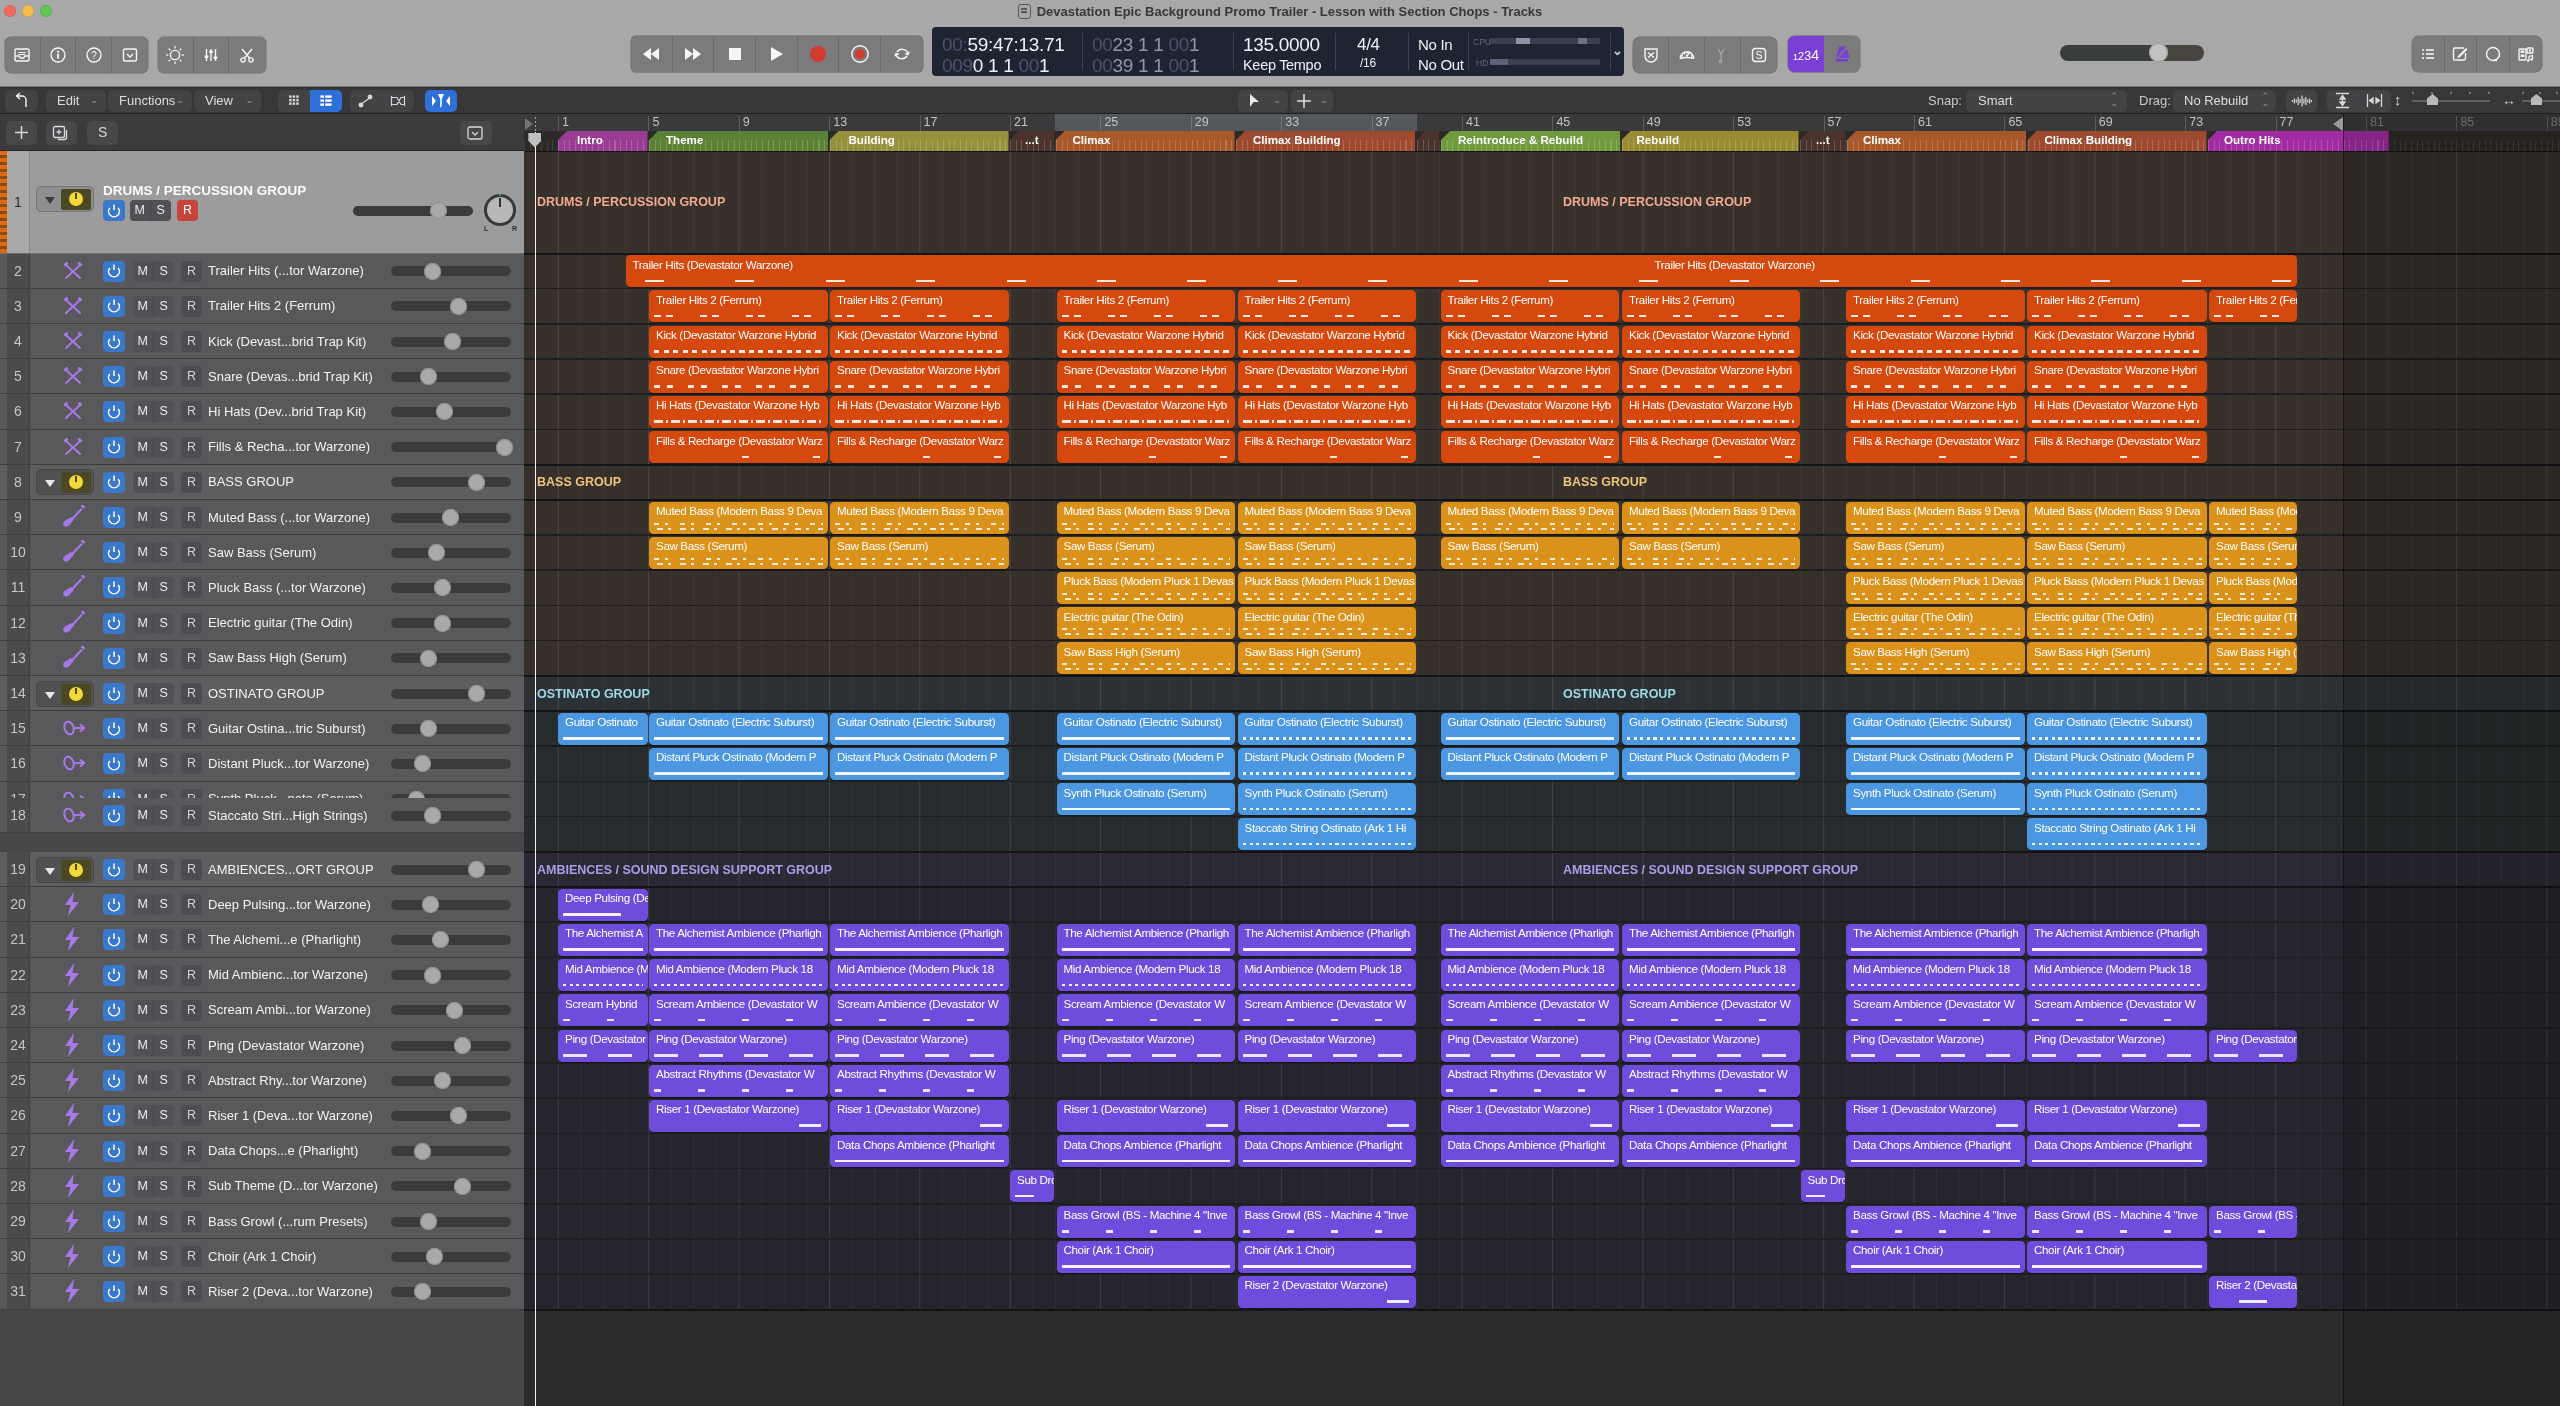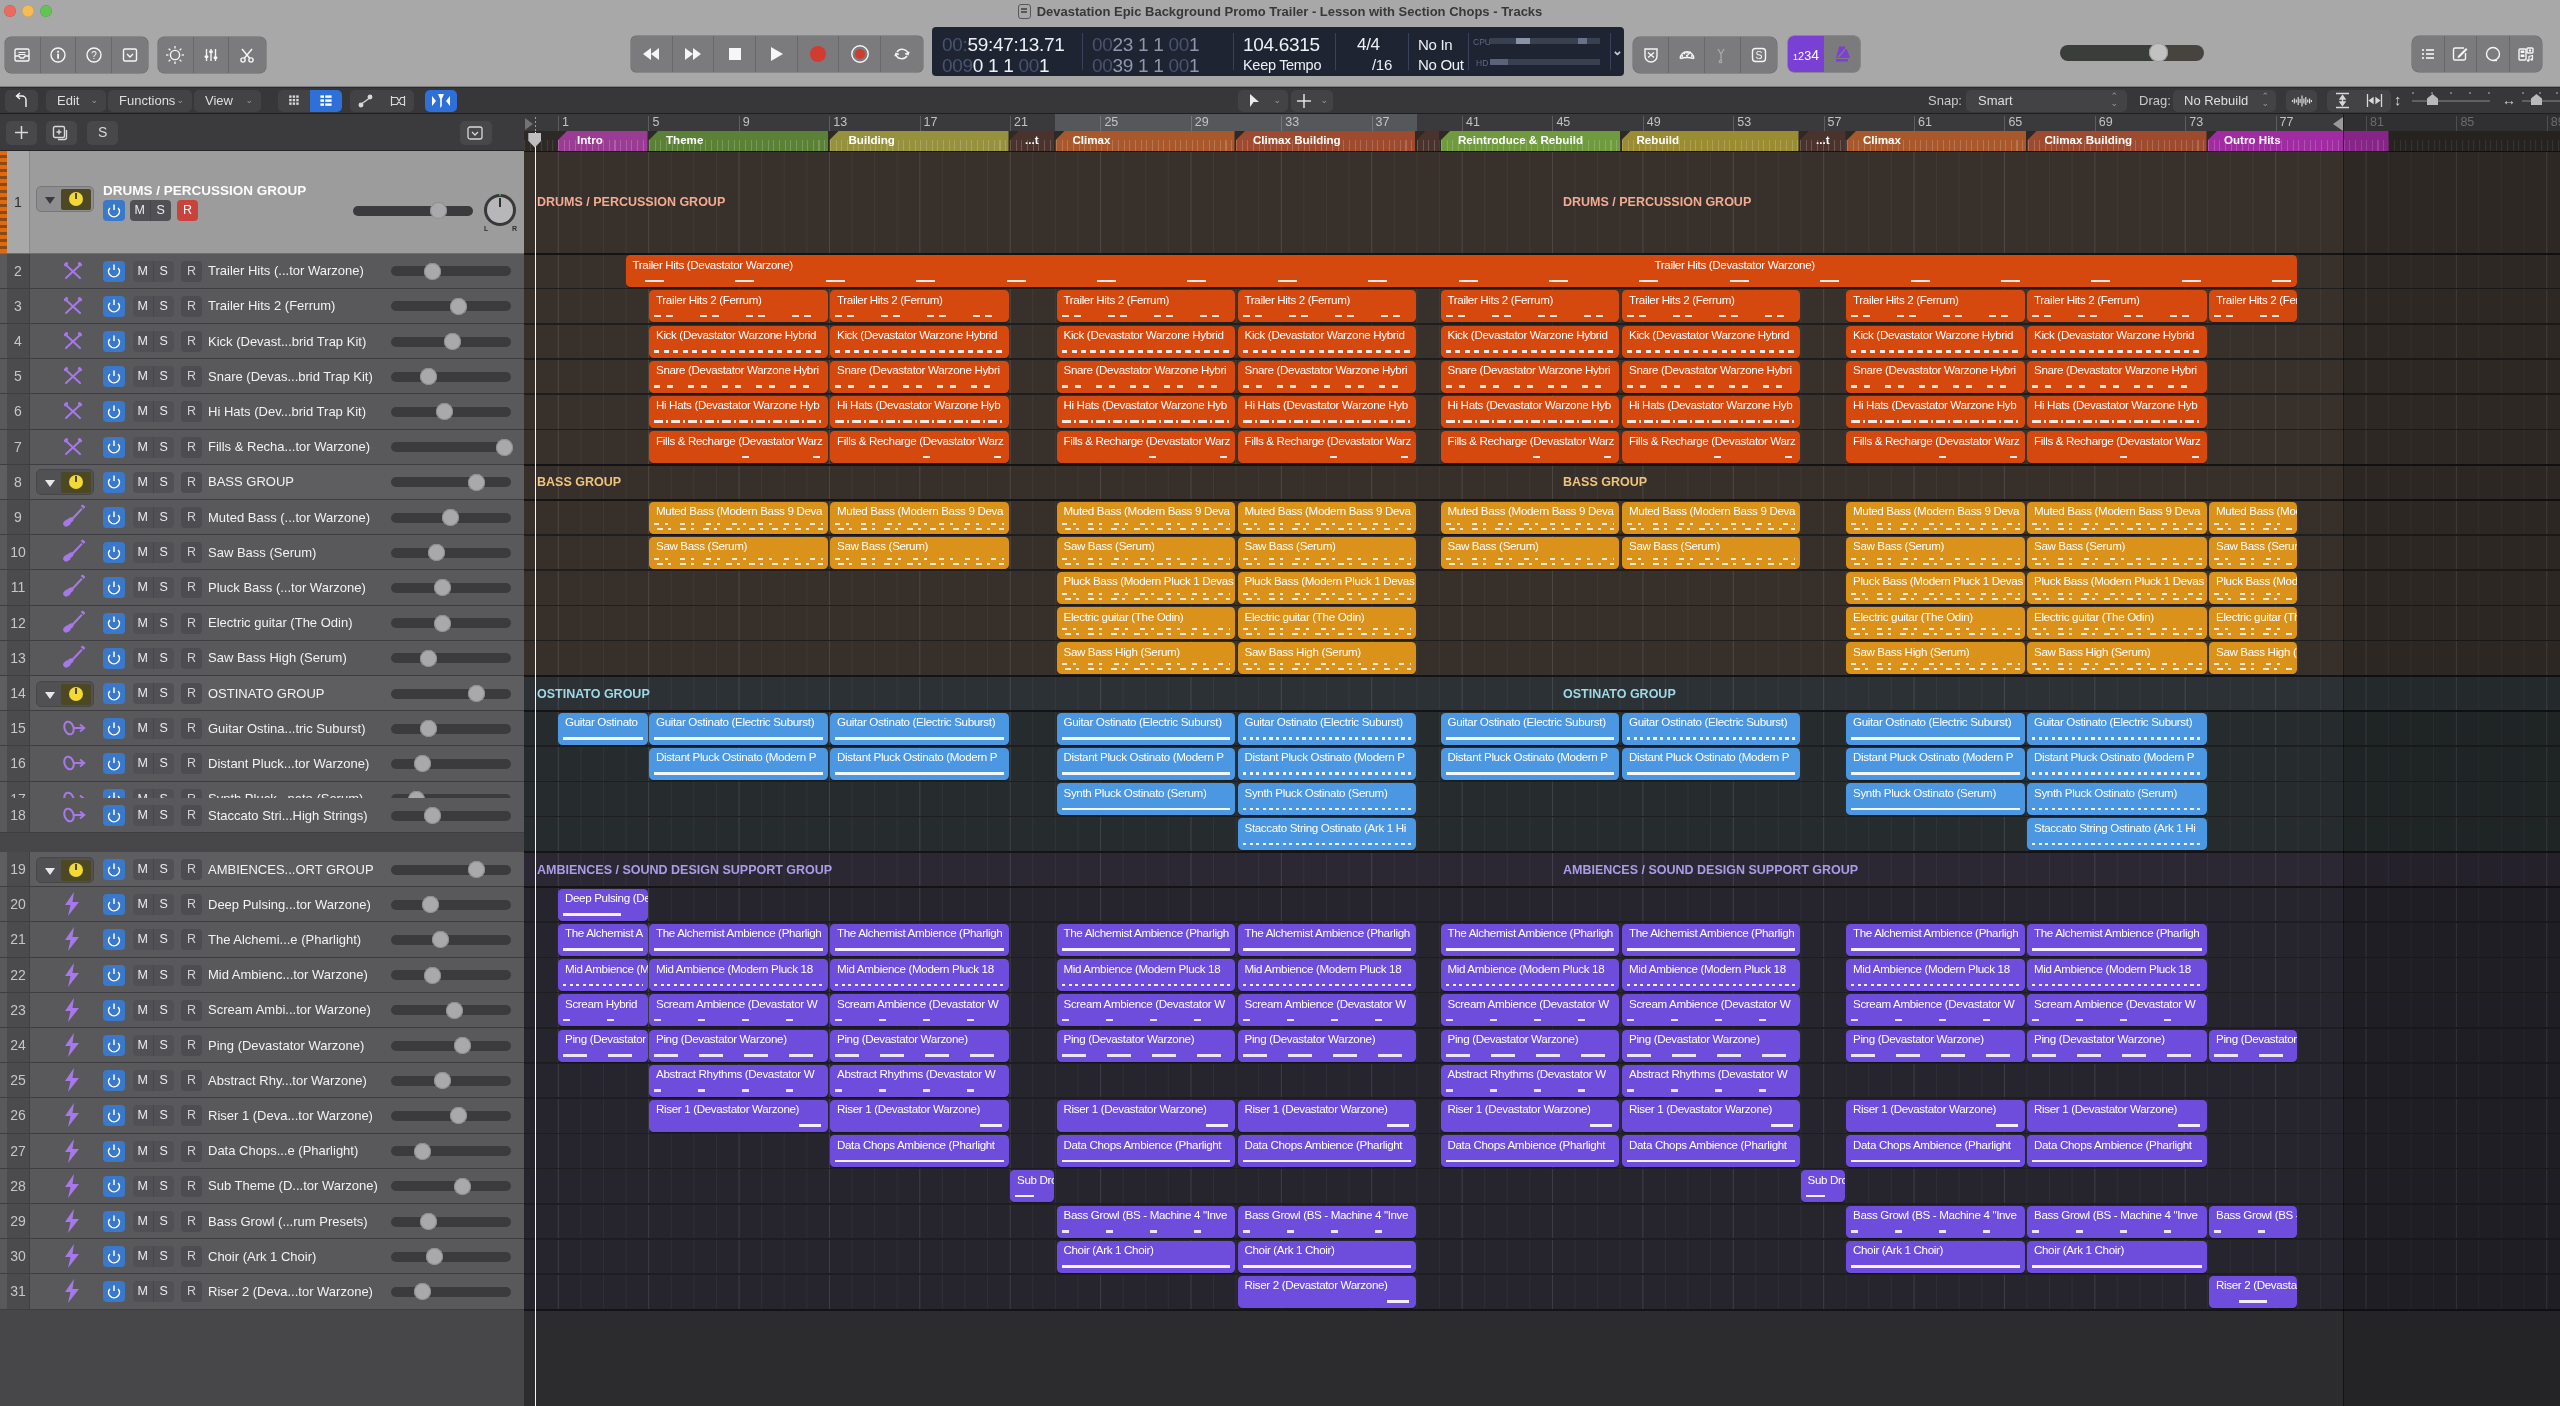--- a/index.html
+++ b/index.html
@@ -205,24 +205,24 @@
     <div class="dv" style="left:150px"></div>
     <div class="dv" style="left:301px"></div>
     <div class="dv" style="left:402.5px"></div>
     <div class="dv" style="left:476px"></div>
     <div class="dv" style="left:536px"></div>
     <div class="dv" style="left:678px"></div>
     <div class="r1" style="left:10px"><span class="dim">00:</span>59:47:13.71</div>
     <div class="r2" style="left:10px"><span class="dim">009</span>0 1 1 <span class="dim">00</span>1</div>
     <div class="r1" style="left:160px"><span class="dim">00</span><span class="gr">23 1 1 </span><span class="dim">00</span><span class="gr">1</span></div>
     <div class="r2" style="left:160px"><span class="dim">00</span><span class="gr">39 1 1 </span><span class="dim">00</span><span class="gr">1</span></div>
-    <div class="r1" style="left:311px">104.6315</div>
+    <div class="r1" style="left:311px">135.0000</div>
     <div class="r2" style="left:311px;font-size:14.5px;top:30px">Keep Tempo</div>
     <div class="r1" style="left:425px;font-size:17px;top:8px">4/4</div>
-    <div class="r2" style="left:440px;font-size:15px;top:29px">/16</div>
+    <div class="r2" style="left:428px;font-size:12px;top:29px">/16</div>
     <div class="r1" style="left:486px;font-size:15px;top:9px">No In</div>
     <div class="r2" style="left:486px;font-size:15px;top:29px">No Out</div>
     <div class="ab" style="left:541px;top:10px;font-size:8.5px;color:#5f6880">CPU</div>
     <div class="ab" style="left:558px;top:11px;width:110px;height:6px;background:#39404f">
       <span style="position:absolute;left:26px;width:14px;top:0;height:6px;background:#8893a8"></span>
       <span style="position:absolute;left:88px;width:9px;top:0;height:6px;background:#68738a"></span>
     </div>
     <div class="ab" style="left:544px;top:31px;font-size:8.5px;color:#5f6880">HD</div>
     <div class="ab" style="left:558px;top:32px;width:110px;height:6px;background:#39404f">
       <span style="position:absolute;left:0;width:18px;top:0;height:6px;background:#5a6378"></span>

